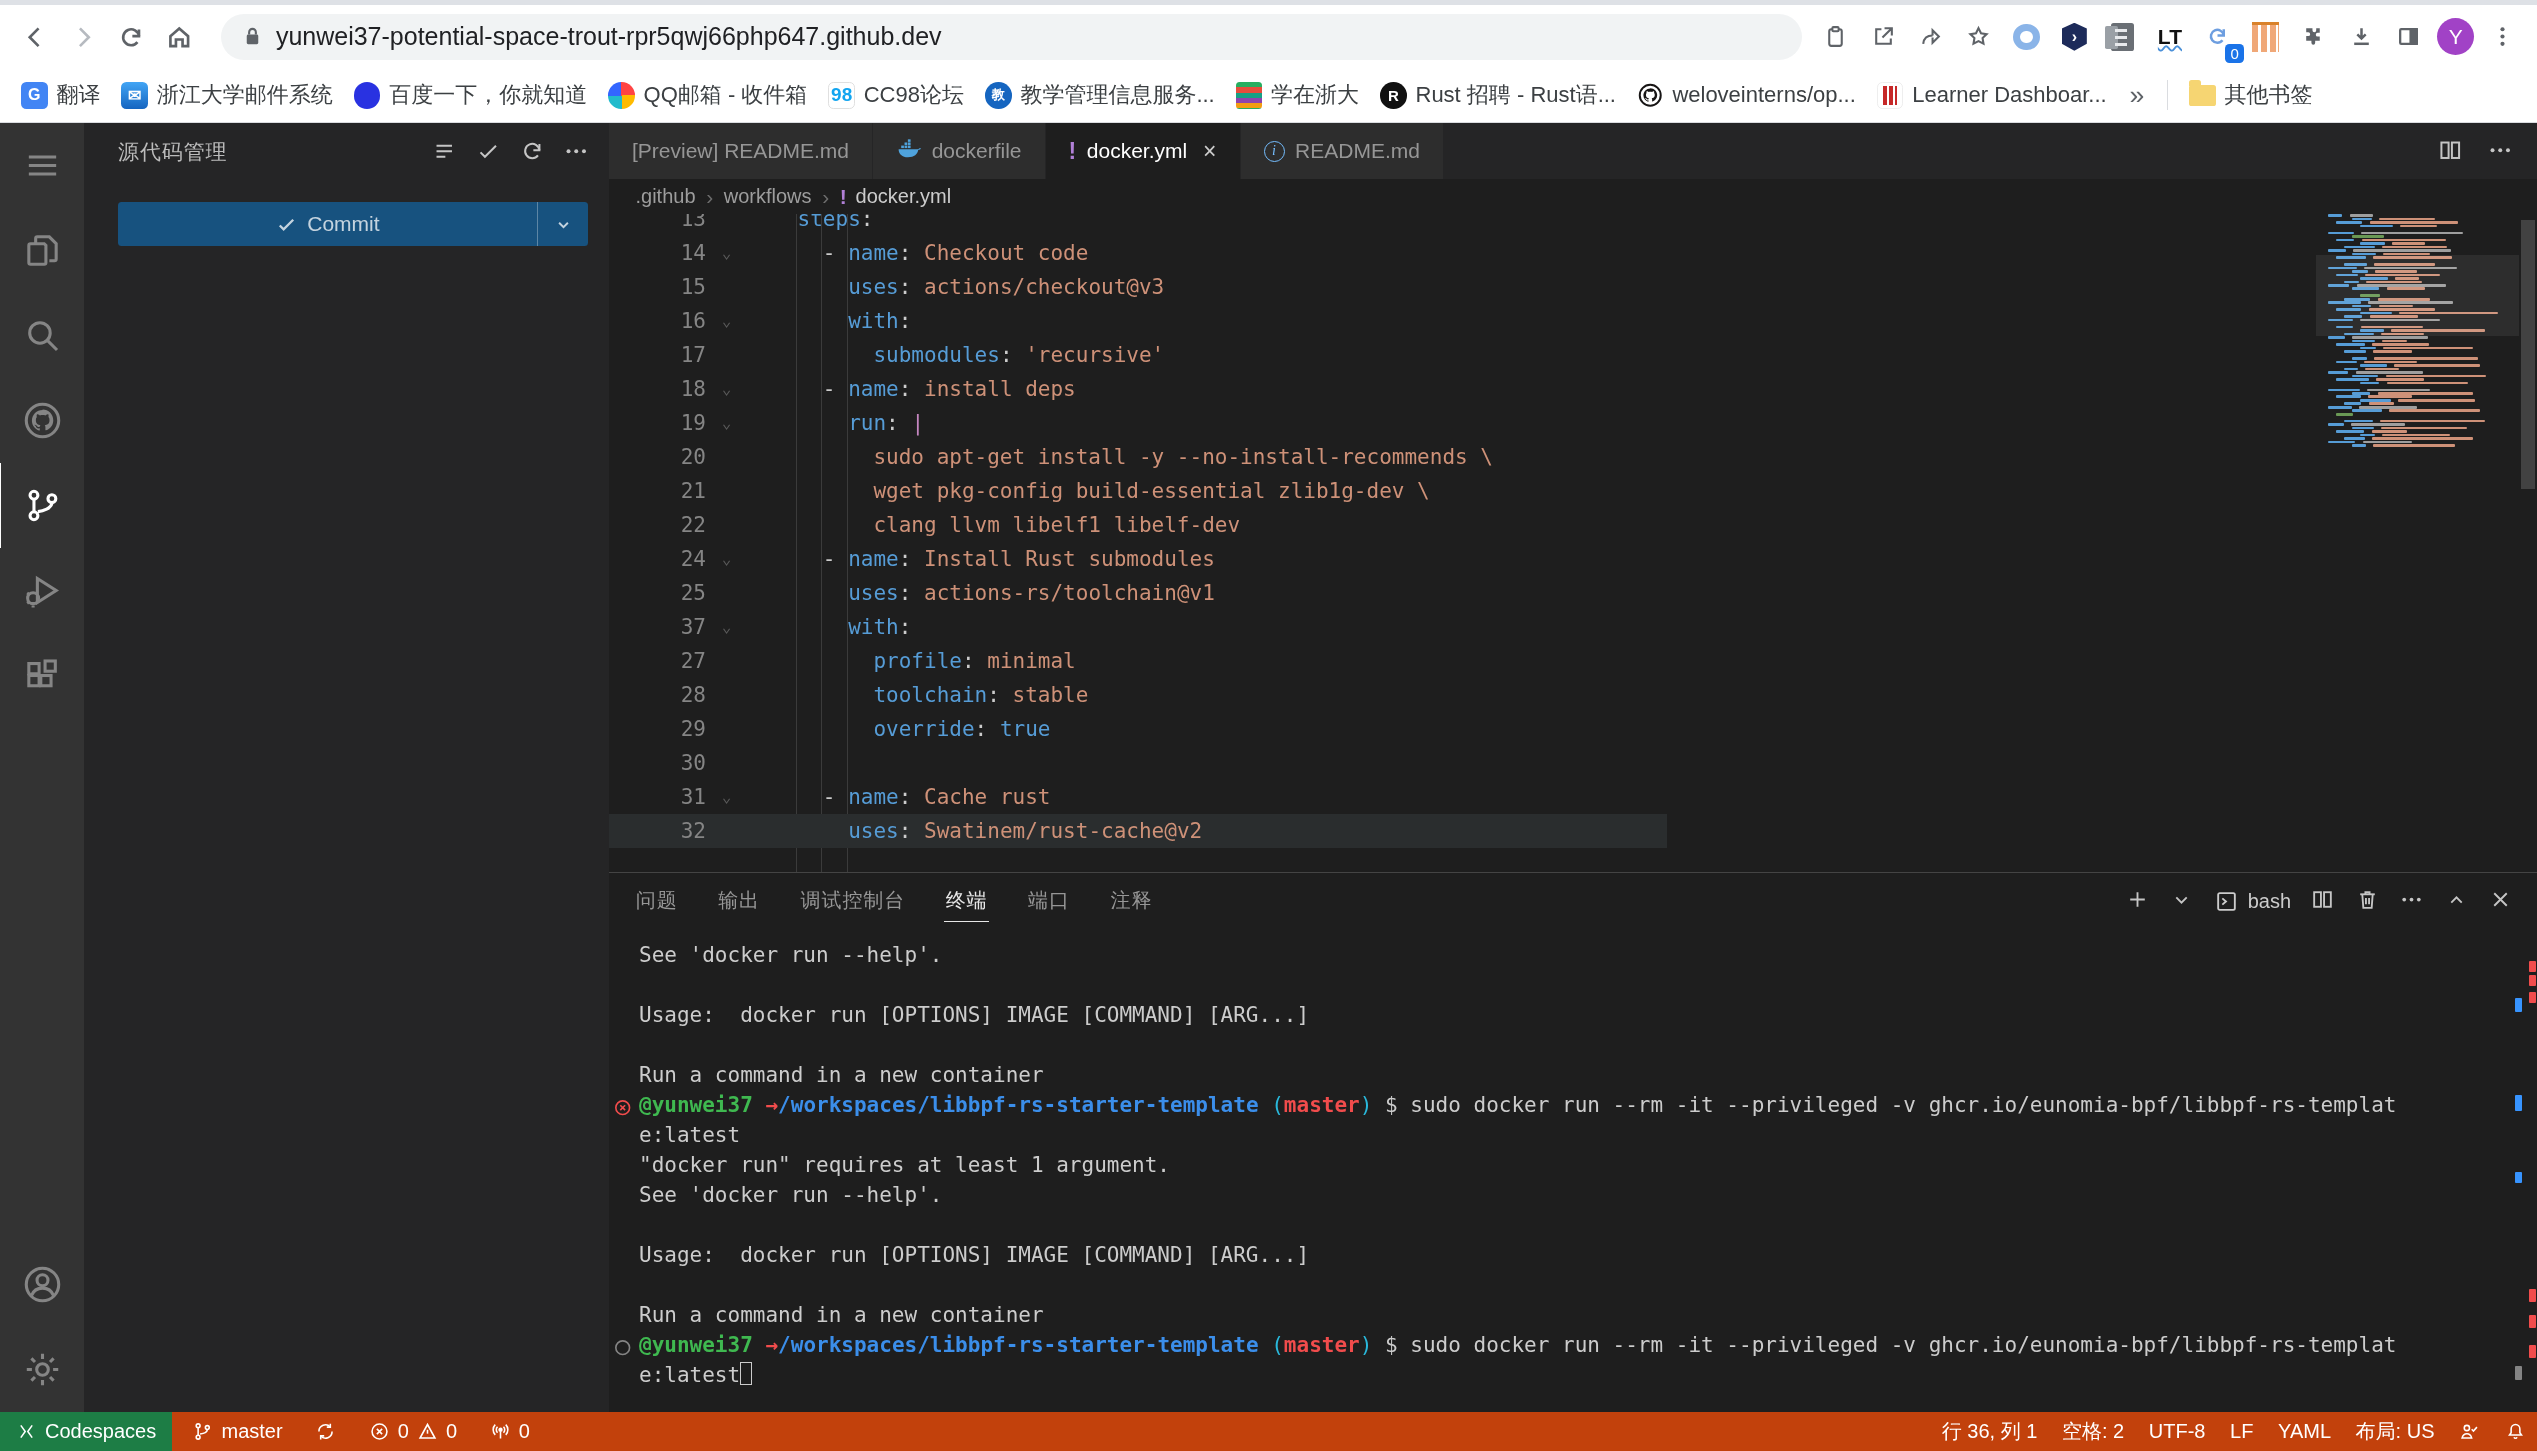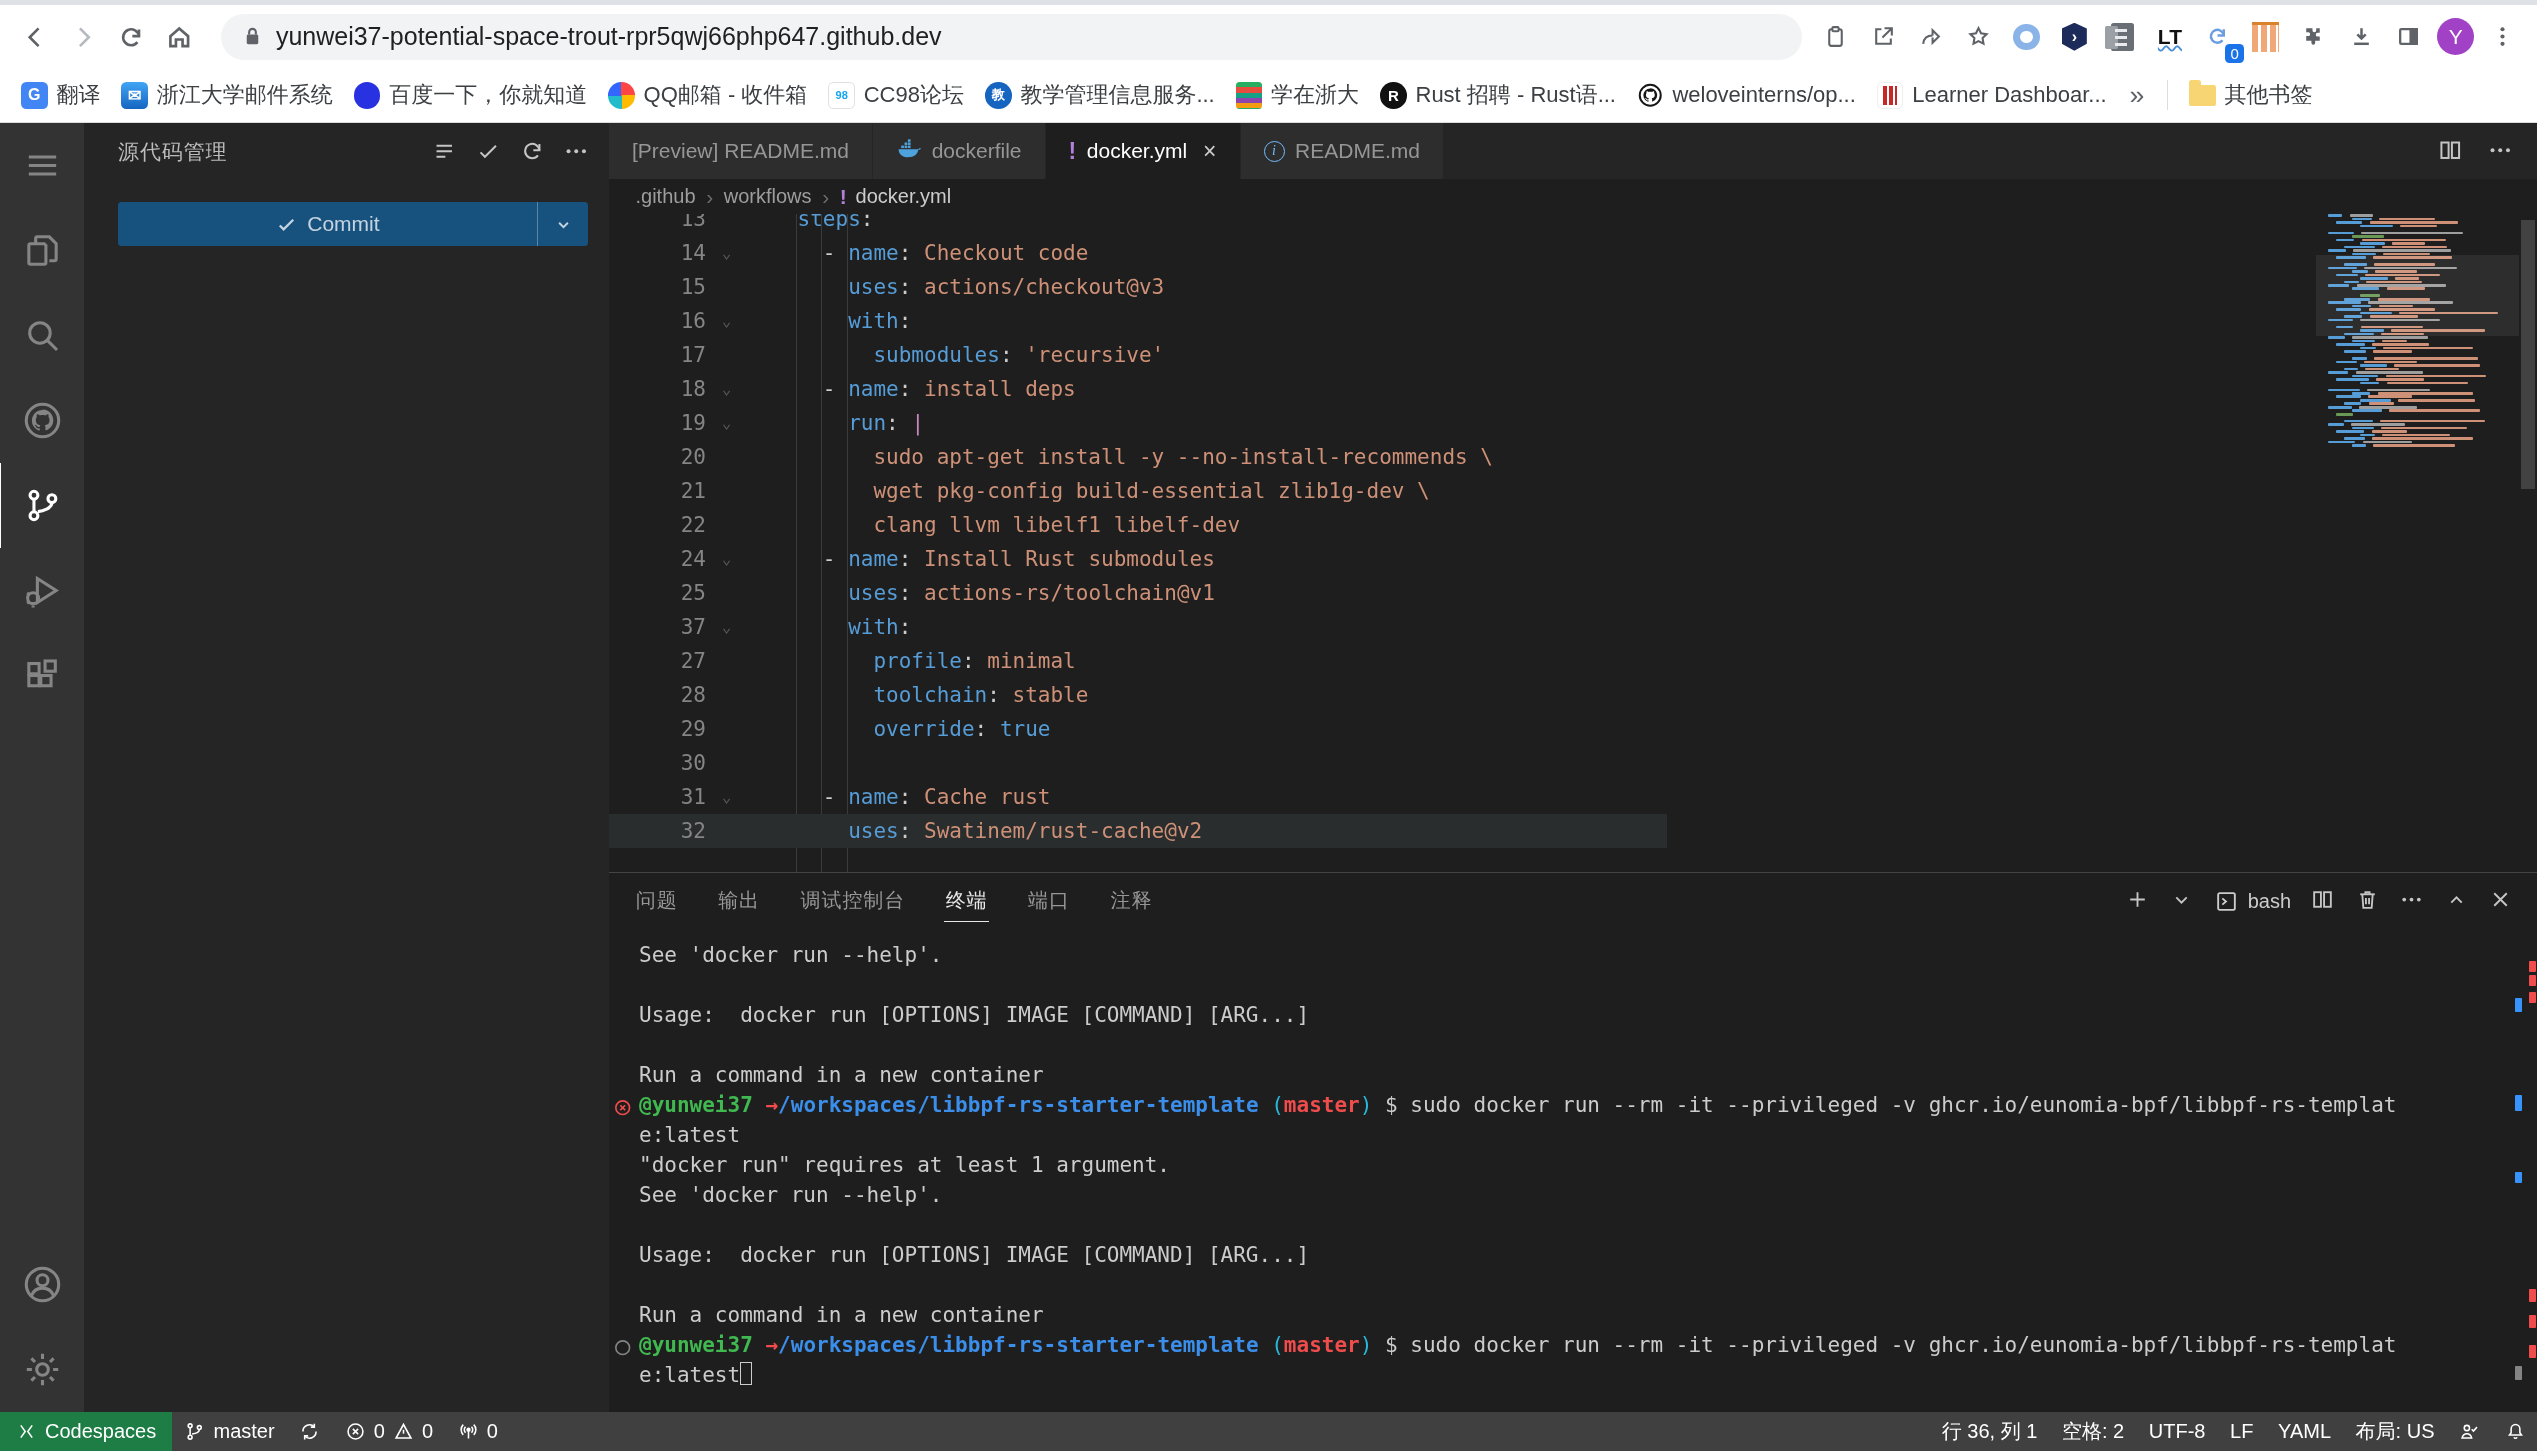--- a/index.html
+++ b/index.html
@@ -43,21 +43,21 @@
   .bookmarks { height:55px; background:#ffffff; border-bottom:0.9px solid #dadce0;
     display:flex; align-items:center; padding:0 12.3px; gap:3.5px; }
   .bm { display:flex; align-items:center; gap:8.8px; padding:0 8.8px; height:39px; border-radius:7px;
     font-size:22px; color:#3c4043; white-space:nowrap; }
   .bkicon { width:26.5px; height:26.5px; border-radius:5.3px; display:flex; align-items:center;
     justify-content:center; font-size:16px; font-weight:bold; color:#fff; flex:0 0 auto; }
   .bk-translate { background:#4285f4; }
   .bk-mail { background:linear-gradient(#42a5f5,#1565c0); }
   .bk-baidu { background:#2932e1; border-radius:50%; }
   .bk-qq { background:conic-gradient(#f44 0 25%, #fb0 25% 50%, #2bc 50% 75%, #36f 75%); border-radius:50%; }
-  .bk-cc98 { background:#fff; color:#12a5f0; border:0.9px solid #e0e0e0; font-size:11px; }
+  .bk-cc98 { background:#fff; color:#12a5f0; border:0.9px solid #e0e0e0; font-size:19px; }
   .bk-zju { background:#1565c0; border-radius:50%; font-size:13.2px; }
   .bk-xzzd { background:repeating-linear-gradient(#27ae60 0 5.3px, #e74c3c 5.3px 10.6px, #16a085 10.6px 16px, #8e44ad 16px 21px, #f39c12 21px 26.5px); border-radius:3.5px; }
   .bk-rust { background:#111; border-radius:50%; font-size:15px; }
   .bk-github { background:#fff; color:#171515; }
   .bk-github svg { width:26.5px; height:26.5px; }
   .bk-learner { background:#fff; border:0.9px solid #eee; position:relative; }
   .bk-learner::after { content:""; width:14px; height:19.4px;
     background:repeating-linear-gradient(90deg,#c62828 0 3.5px,#fff 3.5px 6.2px,#c62828 6.2px 9.7px,#fff 9.7px 11.5px,#c62828 11.5px 14px); }
   .bm-overflow { color:#5f6368; font-size:26.5px; padding:0 10.6px; }
   .bm-sep { width:0.9px; height:30px; background:#dadce0; margin:0 8.8px; }
@@ -950,21 +950,21 @@
           <div class="deco" style="right: 16px; top: 243px; width: 7px; height: 10.6px; background: rgb(55, 148, 255);"></div>
           <div class="deco" style="right: 1.8px; top: 360px; width: 7px; height: 12.3px; background: rgb(241, 76, 76);"></div>
           <div class="deco" style="right: 1.8px; top: 386px; width: 7px; height: 12.3px; background: rgb(241, 76, 76);"></div>
           <div class="deco" style="right: 1.8px; top: 416px; width: 7px; height: 12.3px; background: rgb(241, 76, 76);"></div>
           <div class="deco" style="right: 16px; top: 437px; width: 7px; height: 14px; background: rgb(132, 132, 132);"></div>
         </div>
     </div>
   </div>
 </div>
 
-<div class="statusbar" id="statusBar" style="background: #404040;">
+<div class="statusbar" id="statusBar" style="background: #c2410c; gap: 8px;">
     <div class="st-seg st-remote">
       <span class="icon">
         <svg viewBox="0 0 24 24" fill="none" stroke="currentColor" stroke-width="1.8">
           <path d="M5.5 5l5 7-5 7M18.5 5l-5 7 5 7"></path>
         </svg>
       </span>
       <span>Codespaces</span>
     </div>
     <div class="st-seg">
       <span class="icon">

